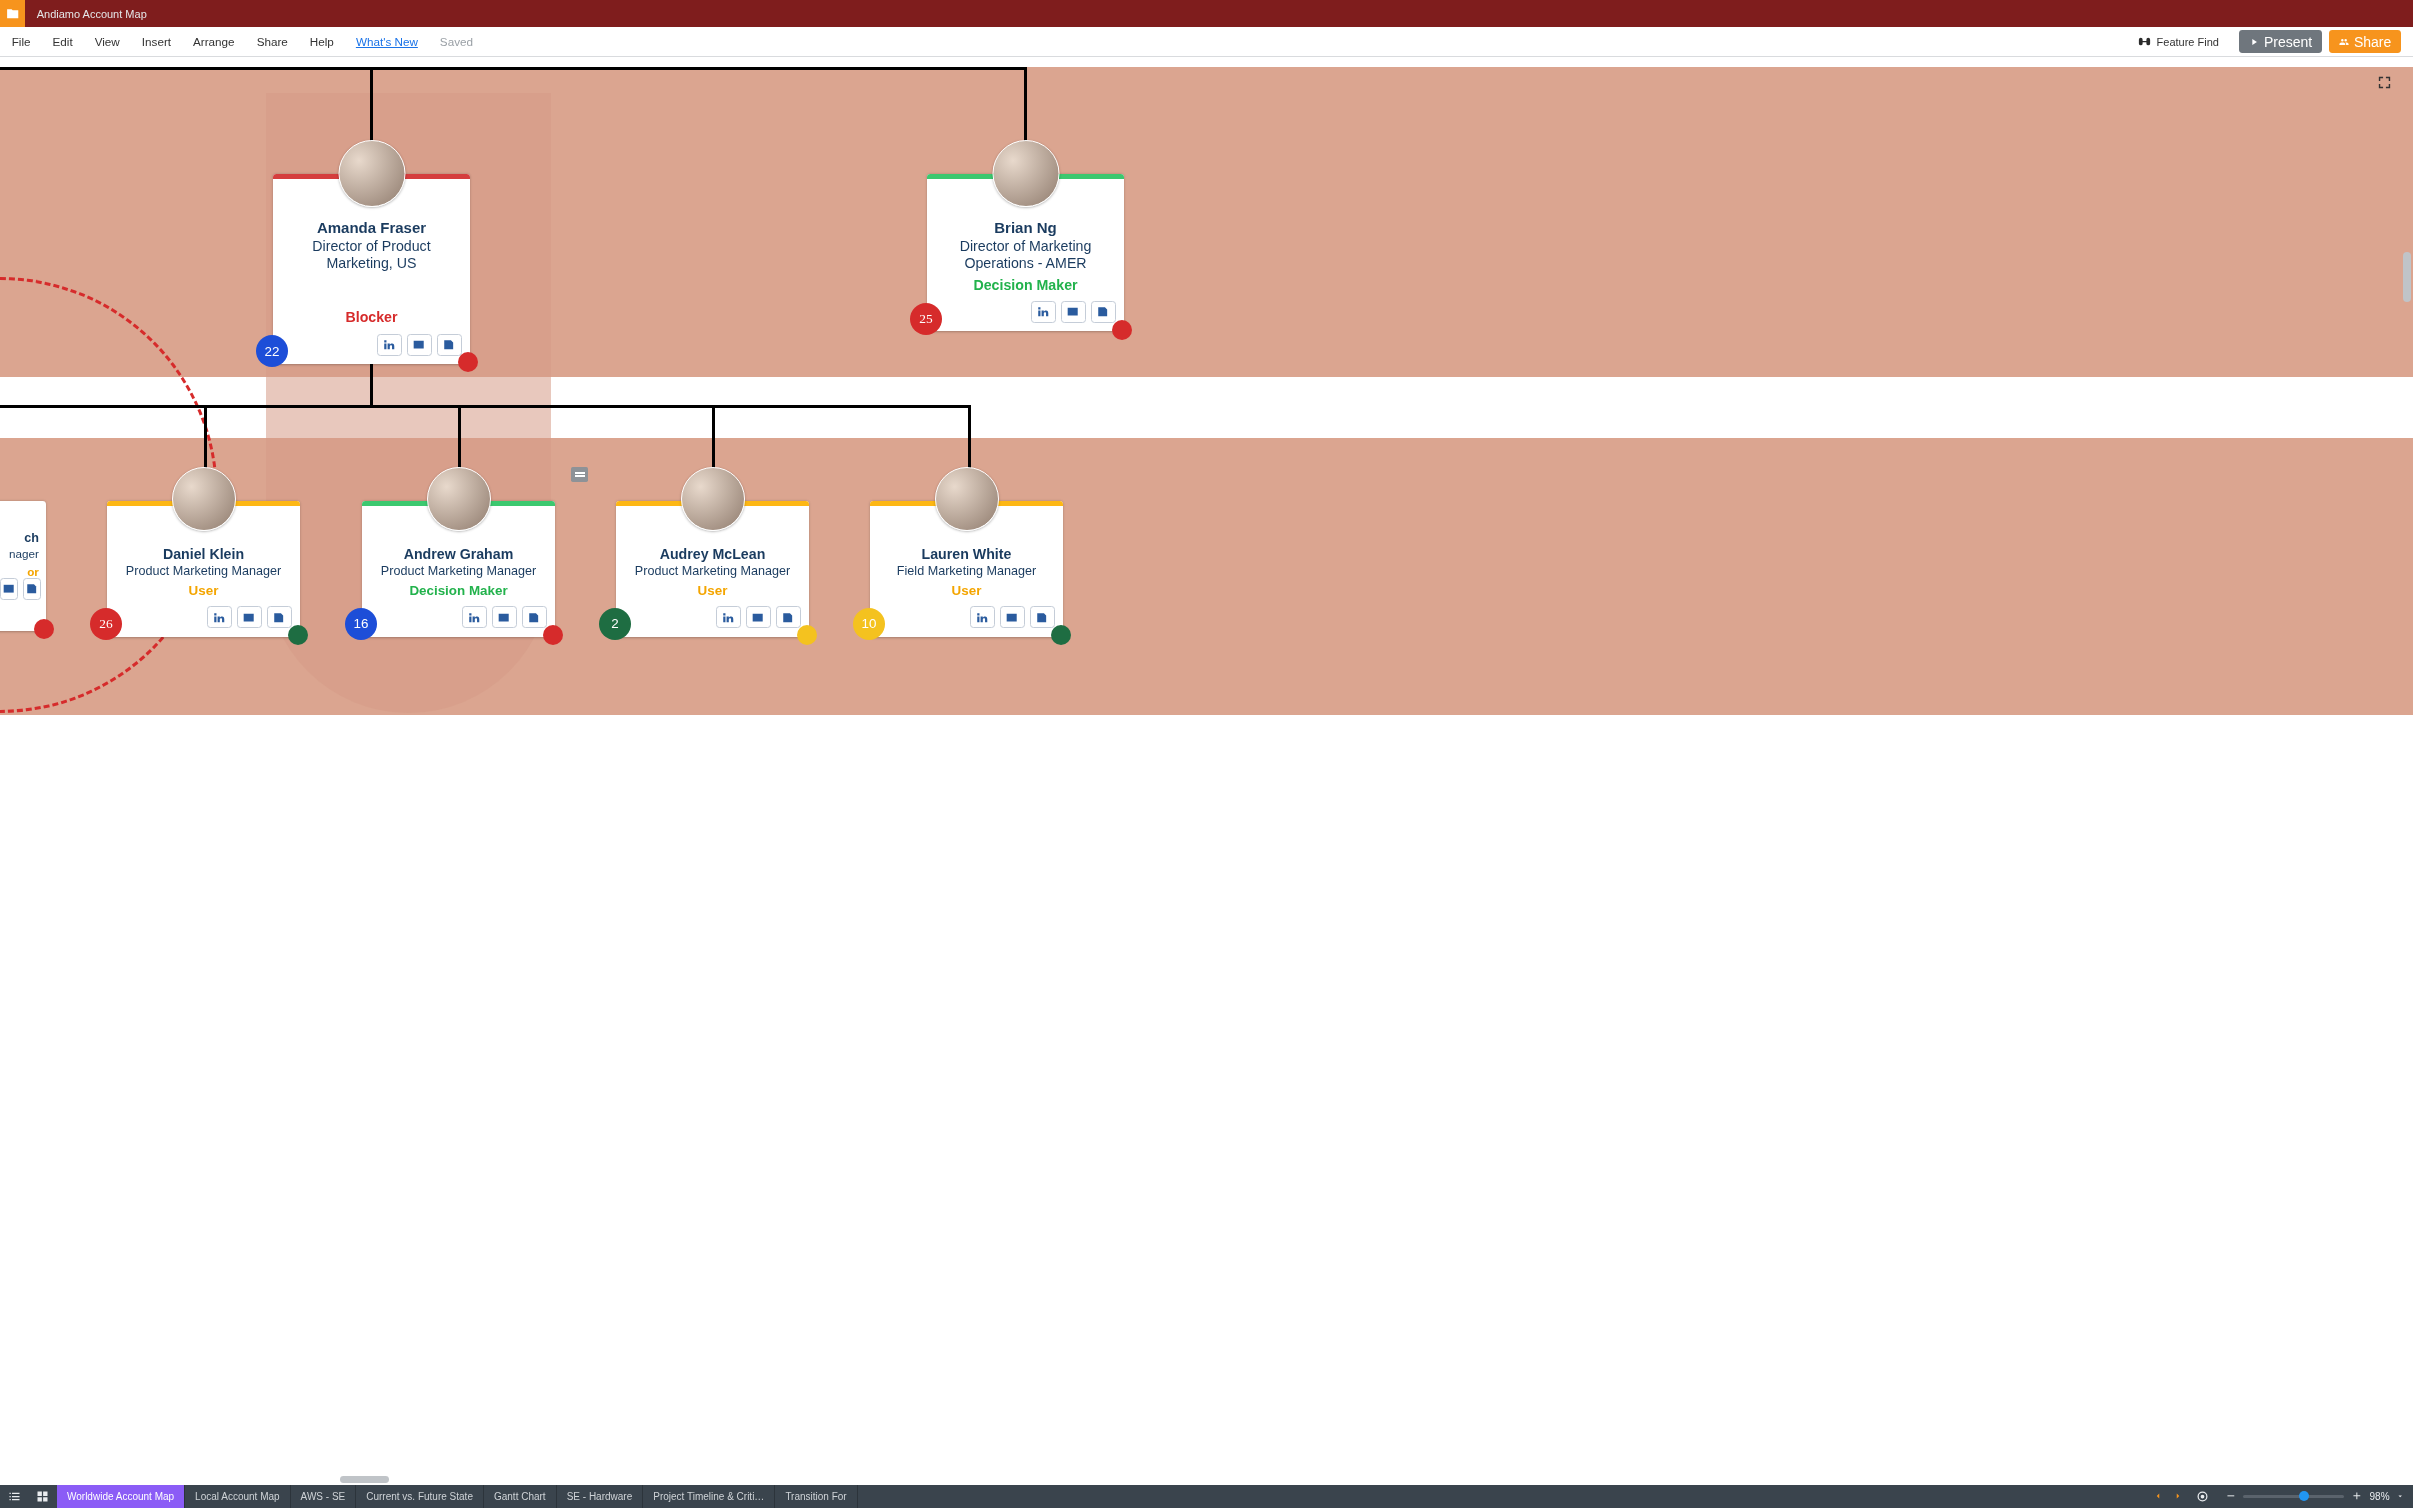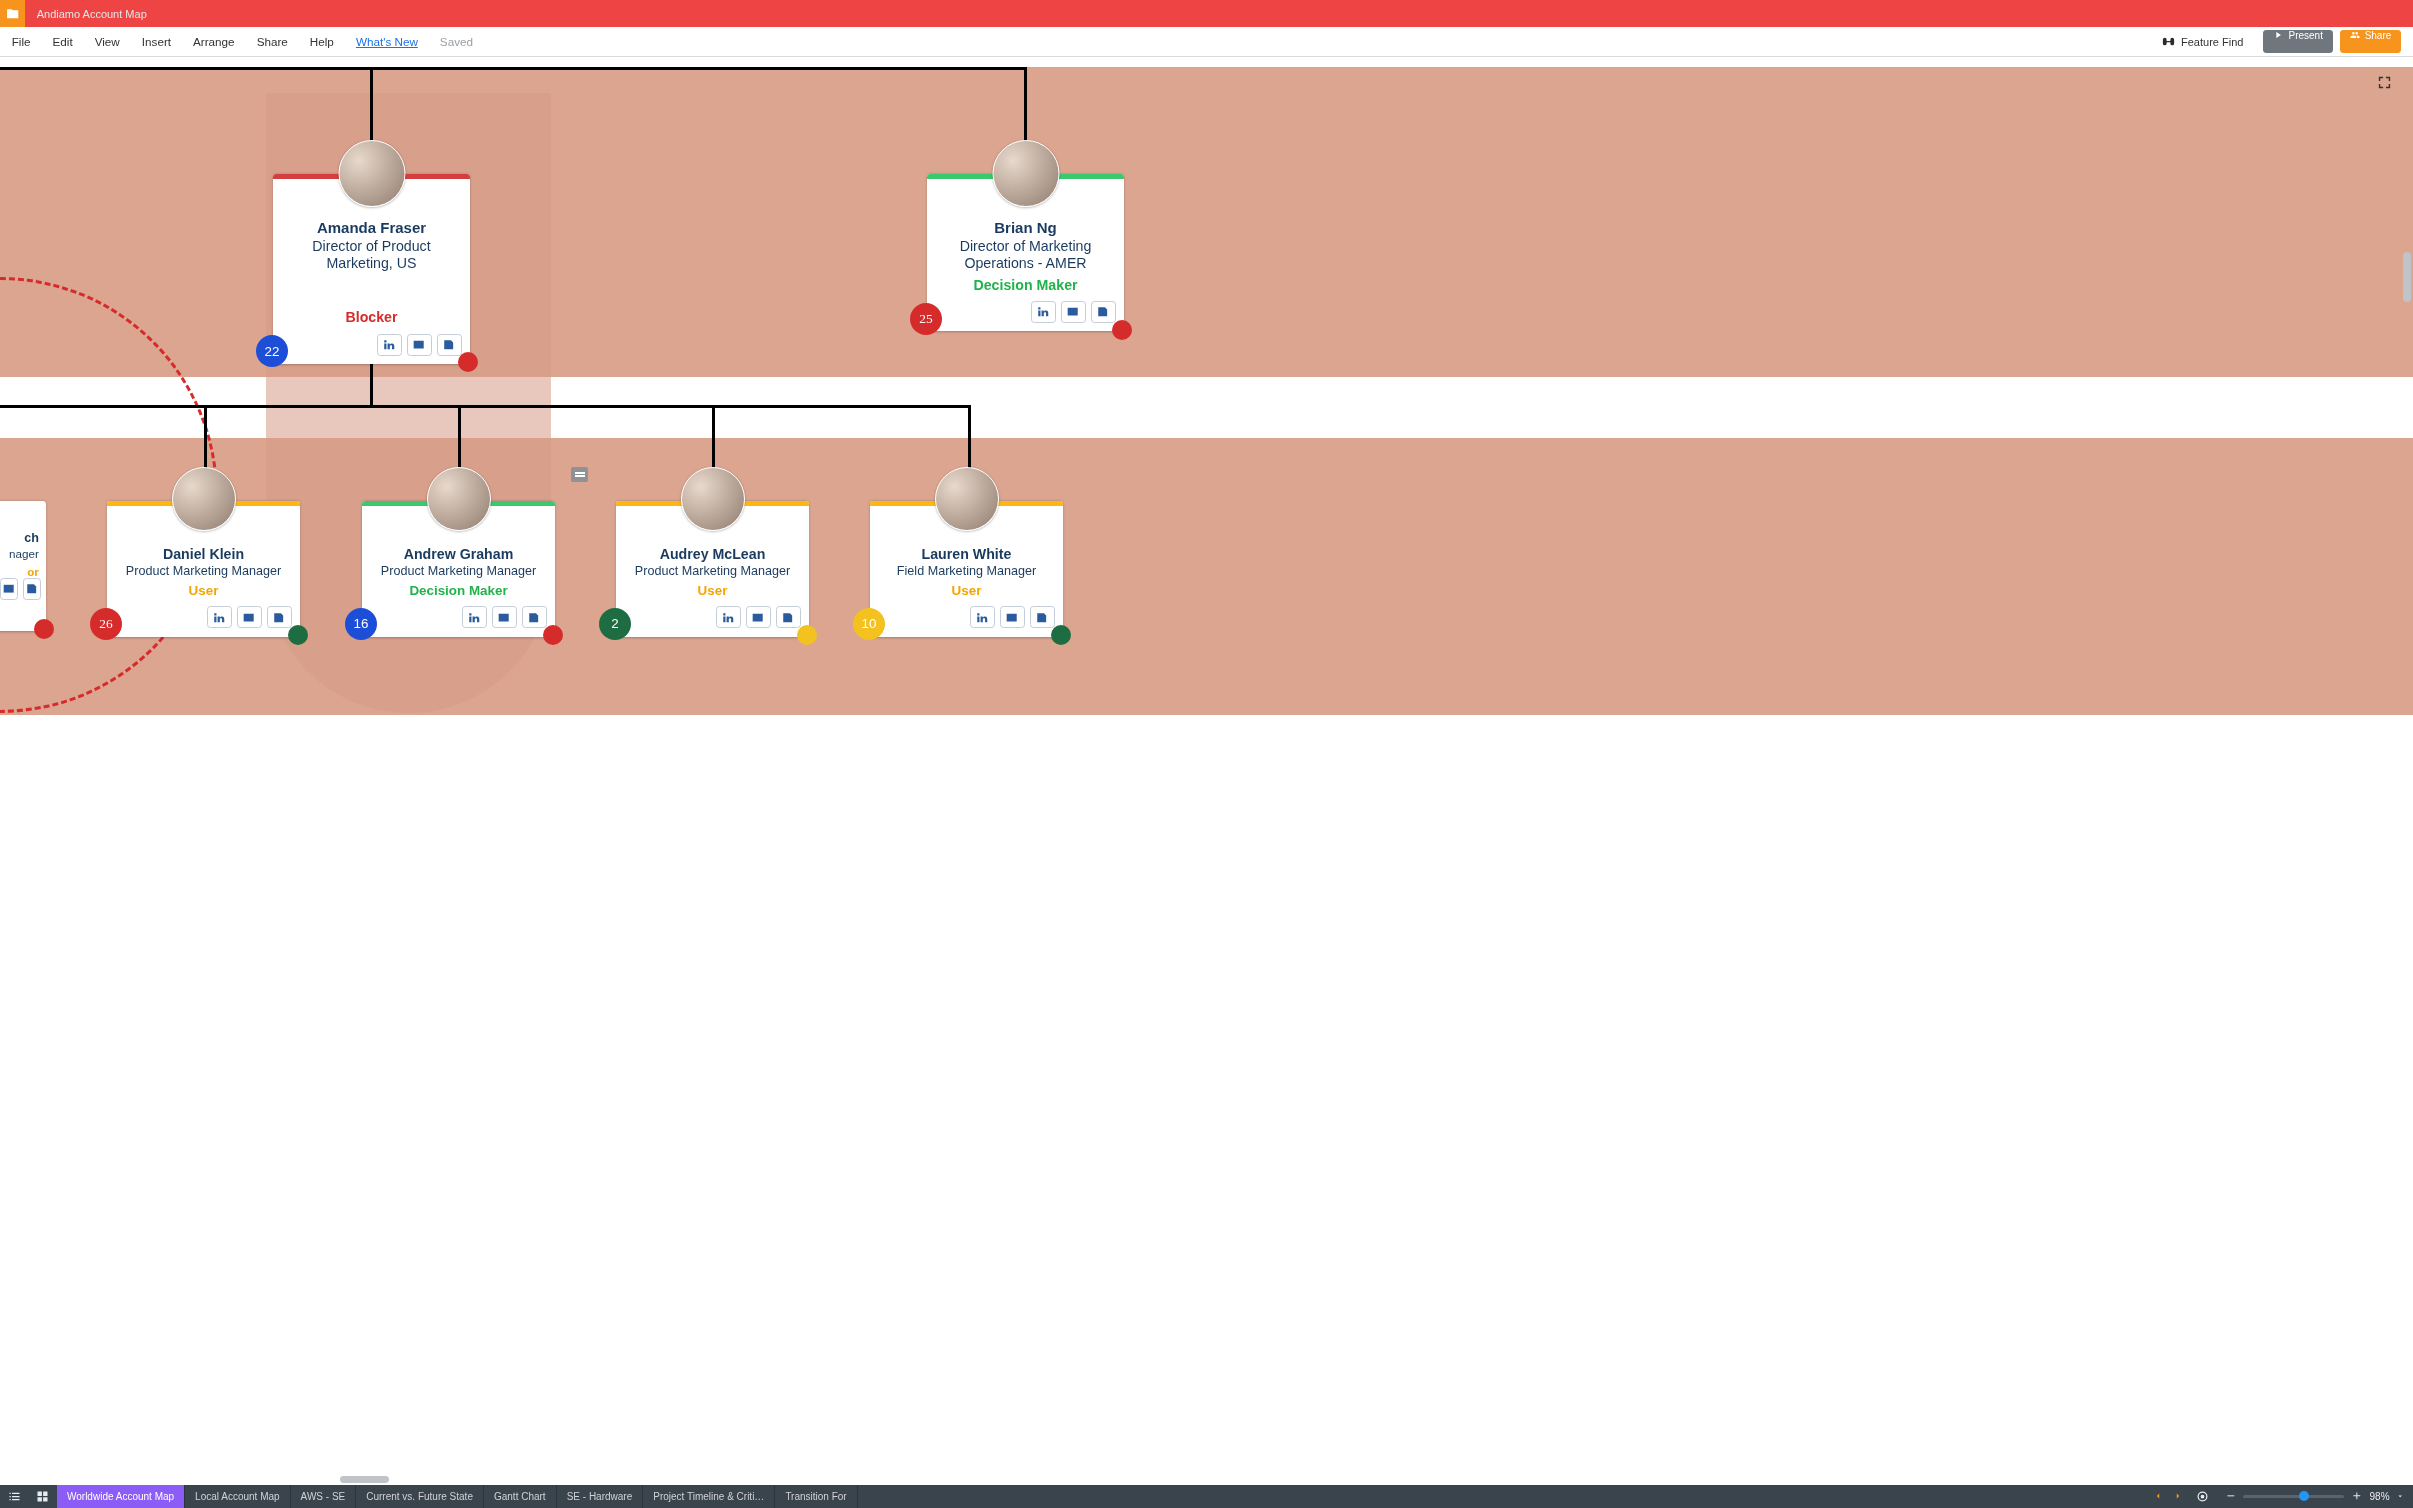--- a/index.html
+++ b/index.html
@@ -1,30 +1,30 @@
 <!DOCTYPE html>
 <html style="font-size:13.4px"><head>
 <meta charset="utf-8">
 <style>
   * { box-sizing: border-box; margin: 0; padding: 0; }
   html, body { width: 100%; height: 100%; font-family: -apple-system, "Segoe UI", Helvetica, Arial, sans-serif; overflow: hidden; background:#fff; }
   
-  .titlebar { height:27px; background:#ef4444; display:flex; align-items:center; }
+  .titlebar { height:27px; background:#7f1d1d; display:flex; align-items:center; }
   .tb-home { width:25px; height:27px; background:#f7941d; display:flex; align-items:center; justify-content:center; }
   .tb-home svg { width:13.4px; height:13.4px; fill:#fff; }
   .tb-title { color:#e4e6e8; font-size:11px; margin-left:11.7px; }
   
   .menubar { height:30px; background:#fff; border-bottom:0.8px solid #d9dbde; display:flex; align-items:center; padding:0 11.7px; }
   .menubar .mitem { font-size:11.7px; color:#333; margin-right:22px; cursor:pointer; }
   .menubar .mitem.link { color:#1a73e8; text-decoration:underline; }
   .menubar .mitem.muted { color:#9aa0a6; }
   .mb-spacer { flex:1; }
   .mb-feature { display:flex; align-items:center; color:#333; font-size:11px; margin-right:13.4px; cursor:pointer; }
   .mb-feature svg { width:15px; height:15px; fill:#2b2b2b; margin-right:5px; }
-  .mb-btn { display:flex; align-items:flex-start; height:23.5px; border-radius:3.4px; padding:0 10px; font-size:10px; color:#fff; margin-left:6.7px; cursor:pointer; }
+  .mb-btn { display:flex; align-items:center; height:23.5px; border-radius:3.4px; padding:0 10px; font-size:14px; color:#fff; margin-left:6.7px; cursor:pointer; }
   .mb-btn.gray { background:#6f767d; }
   .mb-btn.orange { background:#f7941d; }
   .mb-btn svg { width:10px; height:10px; fill:#fff; margin-right:5px; }
   
   .canvas-wrap { position:absolute; top:59px; left:0; right:0; bottom:23.5px; overflow:hidden; background:#fff; }
   .canvas { position:absolute; inset:0;padding-left:44px; }
   .band { position:absolute; left:0; right:0; background:#dba590; }
   .band.top { top:8.4px; height:310px; }
   .band.bot { top:379px; height:277px; }
   .silhouette { position:absolute; left:266px; top:34px; width:285px; height:620px; background:#d59b86; border-radius:0 0 168px 168px; opacity:.55; }

